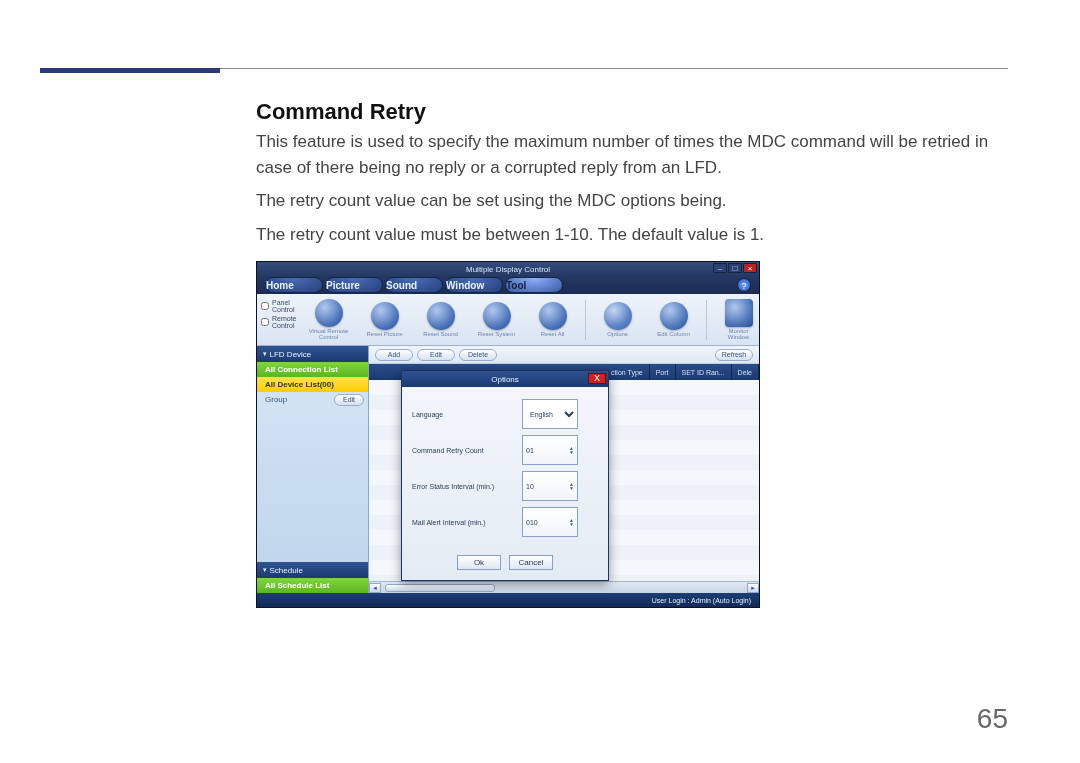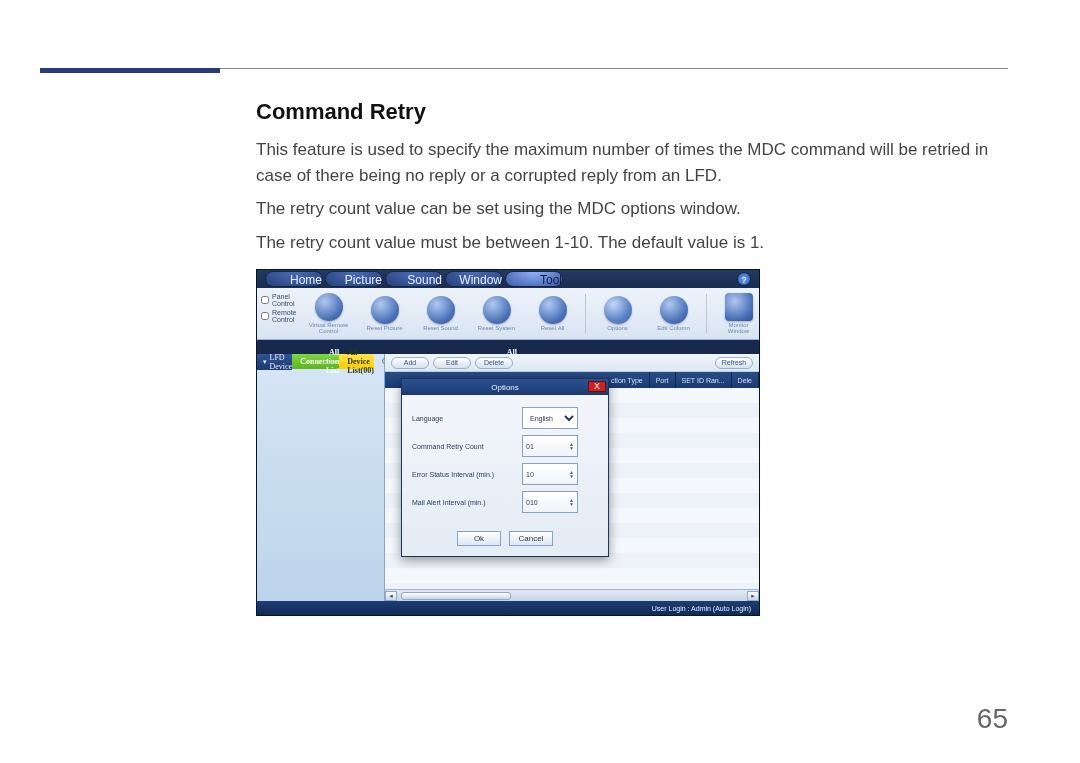--- a/index.html
+++ b/index.html
@@ -1,50 +1,50 @@
 <!DOCTYPE html>
 <html><head>
 <meta charset="utf-8">
 <style>
   * { margin:0; padding:0; box-sizing:border-box; }
   body { width:1080px; height:763px; background:#fff; font-family:Arial,Helvetica,sans-serif; color:#333; position:relative; }
   .page { padding:68px 72px 0 72px; position:relative; height:100%; }
   .top-rule { border-top:1px solid #888; margin-bottom:0; }
   .blue-accent { position:absolute; left:40px; top:68px; width:180px; height:5px; background:#2a3a7a; }
-  .heading { font-size:22px; font-weight:bold; color:#111; margin:30px 0 12px 184px; }
+  .heading { font-size:22px; font-weight:bold; color:#111; margin:30px 0 4px 184px; }
   .body-text { font-size:17px; color:#444; margin:0 0 8px 184px; line-height:1.5; max-width:820px; }
   .page-num { position:absolute; right:72px; bottom:28px; font-size:28px; color:#666; }
 
   
   .shot { margin:14px 0 0 184px; width:504px; height:347px; background:linear-gradient(#1a2d55,#0e1a33); border:1px solid #0a1226; position:relative; font-family:Tahoma,Arial,sans-serif; font-size:9px; color:#d4e0f0; overflow:hidden; }
   .titlebar { height:14px; background:linear-gradient(#354d7e,#243863); display:flex; align-items:center; justify-content:center; position:relative; }
   .titlebar .title { font-size:8px; color:#d7e3f5; }
   .winctrl { position:absolute; right:2px; top:1px; display:flex; gap:1px; }
   .winctrl span { width:14px; height:10px; background:#2a406e; border:1px solid #162442; display:flex; align-items:center; justify-content:center; font-size:8px; color:#cfe0ff; cursor:pointer; }
   .winctrl .close { background:#b22; color:#fff; }
 
   .menubar { height:18px; display:flex; align-items:center; gap:0; padding:0 8px; background:linear-gradient(#243863,#1b2c52); }
-  .menutab { width:58px; height:16px; border-radius:8px; background:radial-gradient(ellipse at 50% 0%,#4a6db8,#26407a); text-align:right; line-height:16px; font-size:12px; color:#e6f0ff; margin-right:2px; border:1px solid #14254a; cursor:pointer; }
+  .menutab { width:58px; height:16px; border-radius:8px; background:radial-gradient(ellipse at 50% 0%,#4a6db8,#26407a); text-align:left; line-height:16px; font-size:10px; color:#e6f0ff; margin-right:2px; border:1px solid #14254a; cursor:pointer;font-weight:bold; }
   .menutab.active { background:radial-gradient(ellipse at 50% 0%,#8fb1ff,#3a5aa0); color:#10203f; }
   .help-btn { width:14px; height:14px; border-radius:50%; background:radial-gradient(#6ca3ff,#2a56a8); margin-left:auto; text-align:center; line-height:14px; font-size:9px; color:#fff; border:1px solid #14254a; cursor:pointer; }
 
   .toolstrip { height:52px; background:linear-gradient(#eef3fa,#d9e4f2); display:flex; align-items:flex-start; padding:3px 4px; gap:0; border-bottom:1px solid #9db0cc; }
   .tool-left { width:100px; display:flex; flex-direction:column; gap:2px; padding-top:2px; }
   .chk { font-size:7px; color:#3a4b68; display:flex; align-items:center; gap:3px; }
   .chk input { width:8px; height:8px; }
   .tool-icons { flex:1; display:flex; align-items:center; justify-content:flex-start; gap:8px; padding-left:8px; padding-top:2px; }
   .toolicon { width:48px; display:flex; flex-direction:column; align-items:center; gap:1px; }
   .toolicon .blob { width:28px; height:28px; border-radius:50%; background:radial-gradient(circle at 35% 30%, #b0c8ef, #4a72b8 65%, #2d5090); box-shadow:0 1px 2px rgba(0,0,0,.25); }
   .toolicon.gear .blob { background:radial-gradient(circle at 35% 30%, #c5d8f5, #5b82c6 60%, #3e65a9); }
   .toolicon.monitor .blob { border-radius:4px; }
   .toolicon .lbl { font-size:6px; color:#6f87ab; text-align:center; line-height:1; white-space:pre-line; }
   .tool-sep { width:1px; height:40px; background:#b8c9df; }
 
   .mid { position:absolute; top:84px; bottom:14px; left:0; right:0; display:flex; }
-  .sidebar { width:128px; background:linear-gradient(#d7e6f5,#bcd4eb); display:flex; flex-direction:row; border-right:1px solid #8ca4c6;font-family:Liberation Serif, serif; }
+  .sidebar { width:112px; background:linear-gradient(#d7e6f5,#bcd4eb); display:flex; flex-direction:column; border-right:1px solid #8ca4c6; }
   .side-hdr { height:16px; background:linear-gradient(#2f5493,#1a3a72); color:#e6f0ff; font-size:8px; padding-left:6px; display:flex; align-items:center; }
   .side-hdr::before { content:"▾"; font-size:7px; margin-right:3px; }
   .side-item { height:15px; font-size:8px; padding-left:8px; display:flex; align-items:center; }
   .side-item.green { background:linear-gradient(#7ed642,#5cb61e); color:#fff; font-weight:bold;text-align:right; }
   .side-item.yellow { background:linear-gradient(#ffe34d,#ffcc00); color:#2b3a10; font-weight:bold; }
   .side-item.group { background:transparent; color:#3e587c; justify-content:space-between; padding-right:4px; }
   .mini-btn { width:30px; height:12px; border-radius:6px; background:linear-gradient(#fff,#d5e0ee); border:1px solid #98b0ce; font-size:7px; color:#38547c; display:flex; align-items:center; justify-content:center; cursor:pointer; }
   .side-fill { flex:1; }
 
   .main { flex:1; background:#eef3f9; display:flex; flex-direction:column; }
@@ -61,39 +61,47 @@
 
   .status { position:absolute; left:0; right:0; bottom:0; height:14px; background:linear-gradient(#1d3d74,#122a56); color:#e6f0ff; font-size:7px; display:flex; align-items:center; justify-content:flex-end; padding-right:8px; }
 
   
   .modal { position:absolute; left:144px; top:108px; width:208px; background:linear-gradient(#f4f7fc,#e3ebf4); border:1px solid #1c345e; box-shadow:0 3px 10px rgba(0,0,0,.4); }
   .modal-title { height:16px; background:linear-gradient(#2e5192,#1b3a70); display:flex; align-items:center; justify-content:center; color:#e8f0ff; font-size:8px; position:relative; }
   .modal-close { position:absolute; right:2px; top:2px; width:18px; height:11px; background:#c22; border:1px solid #611; color:#fff; font-size:9px; text-align:center; line-height:9px; cursor:pointer; }
   .modal-body { padding:12px 10px 8px; }
   .frow { display:flex; align-items:center; margin-bottom:6px; }
   .flabel { width:110px; font-size:7px; color:#2b3c56; }
-  .fsel, .fnum { width:56px; height:22px; border:1px solid #8aa2c2; font-size:7px; background:#fff; color:#2b3c56; padding:0 3px; }
+  .fsel, .fnum { width:56px; height:30px; border:1px solid #8aa2c2; font-size:7px; background:#fff; color:#2b3c56; padding:0 3px; }
   .fnum { display:flex; align-items:center; justify-content:space-between; background:linear-gradient(#fff,#f0f4f9); }
   .spin { display:flex; flex-direction:column; gap:0; }
   .spin span { font-size:5px; line-height:4px; color:#4a6086; cursor:pointer; }
   .modal-foot { display:flex; justify-content:center; gap:8px; padding:4px 0 10px; }
   .modal-foot button { width:44px; height:15px; border-radius:0; border:1px solid #8aa2c2; background:linear-gradient(#fff,#dde7f2); font-size:8px; color:#2b3c56; cursor:pointer; }
 </style>
 </head>
 <body>
 
 <div class="page">
   <div class="top-rule"></div>
   <div class="blue-accent"></div>
   <h2 class="heading">Command Retry</h2>
   <p class="body-text">This feature is used to specify the maximum number of times the MDC command will be retried in case of there being no reply or a corrupted reply from an LFD.</p>
-  <p class="body-text">The retry count value can be set using the MDC options window.</p>
+  <p class="body-text">The retry count value can be set using the MDC options being.</p>
   <p class="body-text">The retry count value must be between 1-10. The default value is 1.</p>
 
   <div class="shot">
+    <div class="titlebar">
+      <span class="title">Multiple Display Control</span>
+      <div class="winctrl">
+        <span>–</span>
+        <span>□</span>
+        <span class="close">×</span>
+      </div>
+    </div>
 
     <div class="menubar" id="menubar">
         <div class="menutab">Home</div>
         <div class="menutab">Picture</div>
         <div class="menutab">Sound</div>
         <div class="menutab">Window</div>
         <div class="menutab active">Tool</div>
         <div class="help-btn">?</div>
       </div>
 

